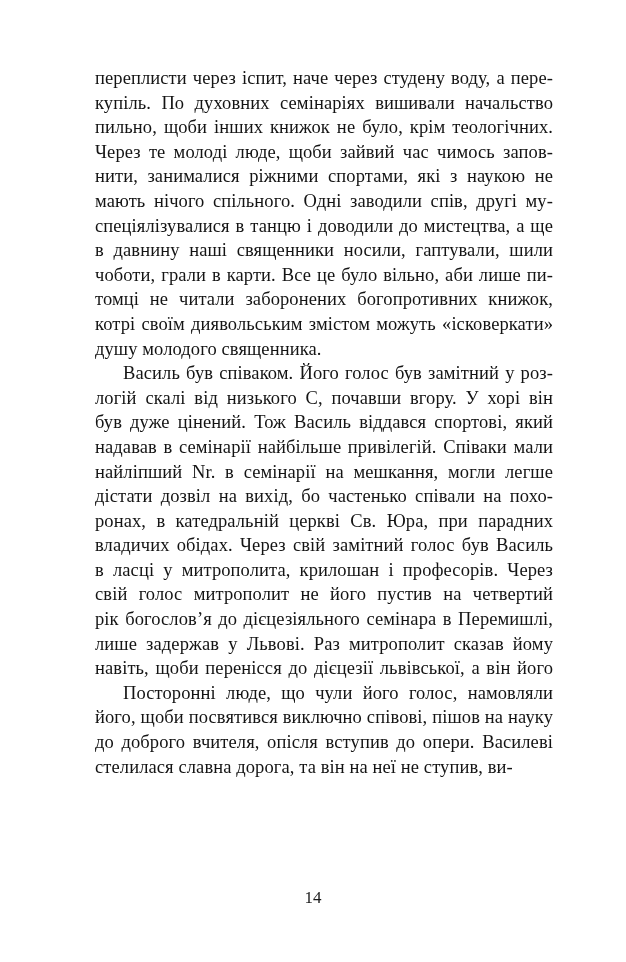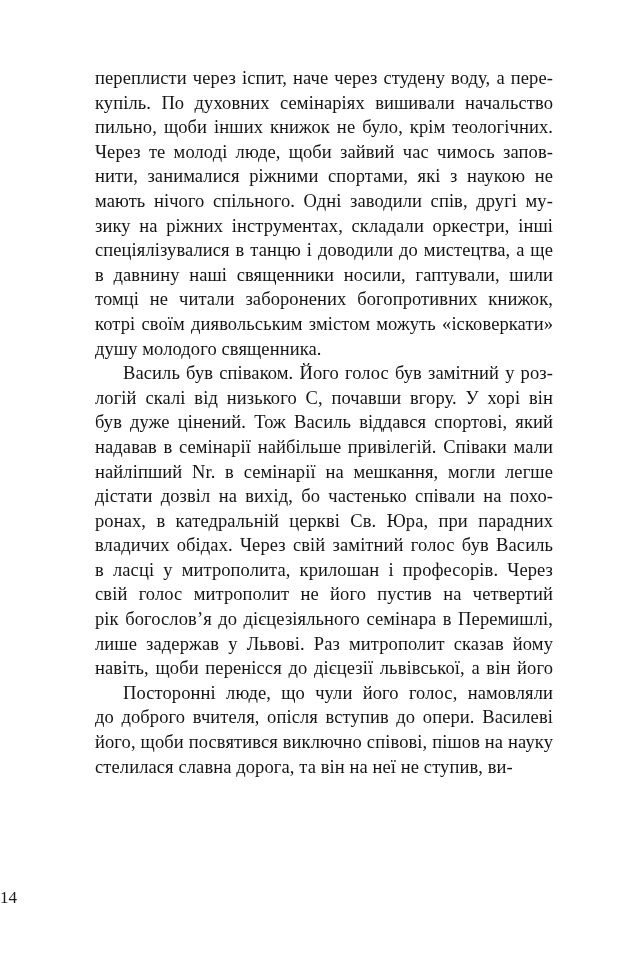--- a/index.html
+++ b/index.html
@@ -39,39 +39,40 @@
       text-align-last: left;
     }
     .line.first-indent {
       text-indent: 28px;
     }
     .page-number {
       position: absolute;
       left: 0;
       width: 626px;
       top: 888px;
+      text-align: center;
       font-size: 17px;
       color: #1a1a1a;
     }
   </style>
 </head>
 <body>
 
 <div class="page">
   <div class="text-block" id="paragraphs">
       <div class="paragraph">
         <div class="line">переплисти через іспит, наче через студену воду, а пере-</div>
         <div class="line">купіль. По духовних семінаріях вишивали начальство</div>
         <div class="line">пильно, щоби інших книжок не було, крім теологічних.</div>
         <div class="line">Через те молоді люде, щоби зайвий час чимось запов-</div>
         <div class="line">нити, занималися ріжними спортами, які з наукою не</div>
         <div class="line">мають нічого спільного. Одні заводили спів, другі му-</div>
-        <div class="line">зику на ріжних інструментах, складали оркестри, інші</div>
         <div class="line">спеціялізувалися в танцю і доводили до мистецтва, а ще</div>
         <div class="line">в давнину наші священники носили, гаптували, шили</div>
+        <div class="line">чоботи, грали в карти. Все це було вільно, аби лише пи-</div>
         <div class="line">томці не читали заборонених богопротивних книжок,</div>
         <div class="line">котрі своїм диявольським змістом можуть «ісковеркати»</div>
         <div class="line last">душу молодого священника.</div>
       </div>
       <div class="paragraph">
         <div class="line first-indent">Василь був співаком. Його голос був замітний у роз-</div>
         <div class="line">логій скалі від низького С, почавши вгору. У хорі він</div>
         <div class="line">був дуже цінений. Тож Василь віддався спортові, який</div>
         <div class="line">надавав в семінарії найбільше привілегій. Співаки мали</div>
         <div class="line">найліпший Nr. в семінарії на мешкання, могли легше</div>
@@ -79,19 +80,19 @@
         <div class="line">ронах, в катедральній церкві Св. Юра, при парадних</div>
         <div class="line">владичих обідах. Через свій замітний голос був Василь</div>
         <div class="line">в ласці у митрополита, крилошан і професорів. Через</div>
         <div class="line">свій голос митрополит не його пустив на четвертий</div>
         <div class="line">рік богослов’я до дієцезіяльного семінара в Перемишлі,</div>
         <div class="line">лише задержав у Львові. Раз митрополит сказав йому</div>
         <div class="line">навіть, щоби перенісся до дієцезії львівської, а він його</div>
       </div>
       <div class="paragraph">
         <div class="line first-indent">Посторонні люде, що чули його голос, намовляли</div>
+        <div class="line">його, щоби посвятився виключно співові, пішов на науку</div>
         <div class="line">до доброго вчителя, опісля вступив до опери. Василеві</div>
-        <div class="line">його, щоби посвятився виключно співові, пішов на науку</div>
         <div class="line last">стелилася славна дорога, та він на неї не ступив, ви-</div>
       </div>
     </div>
   <div class="page-number">14</div>
 </div>
 
 </body></html>

